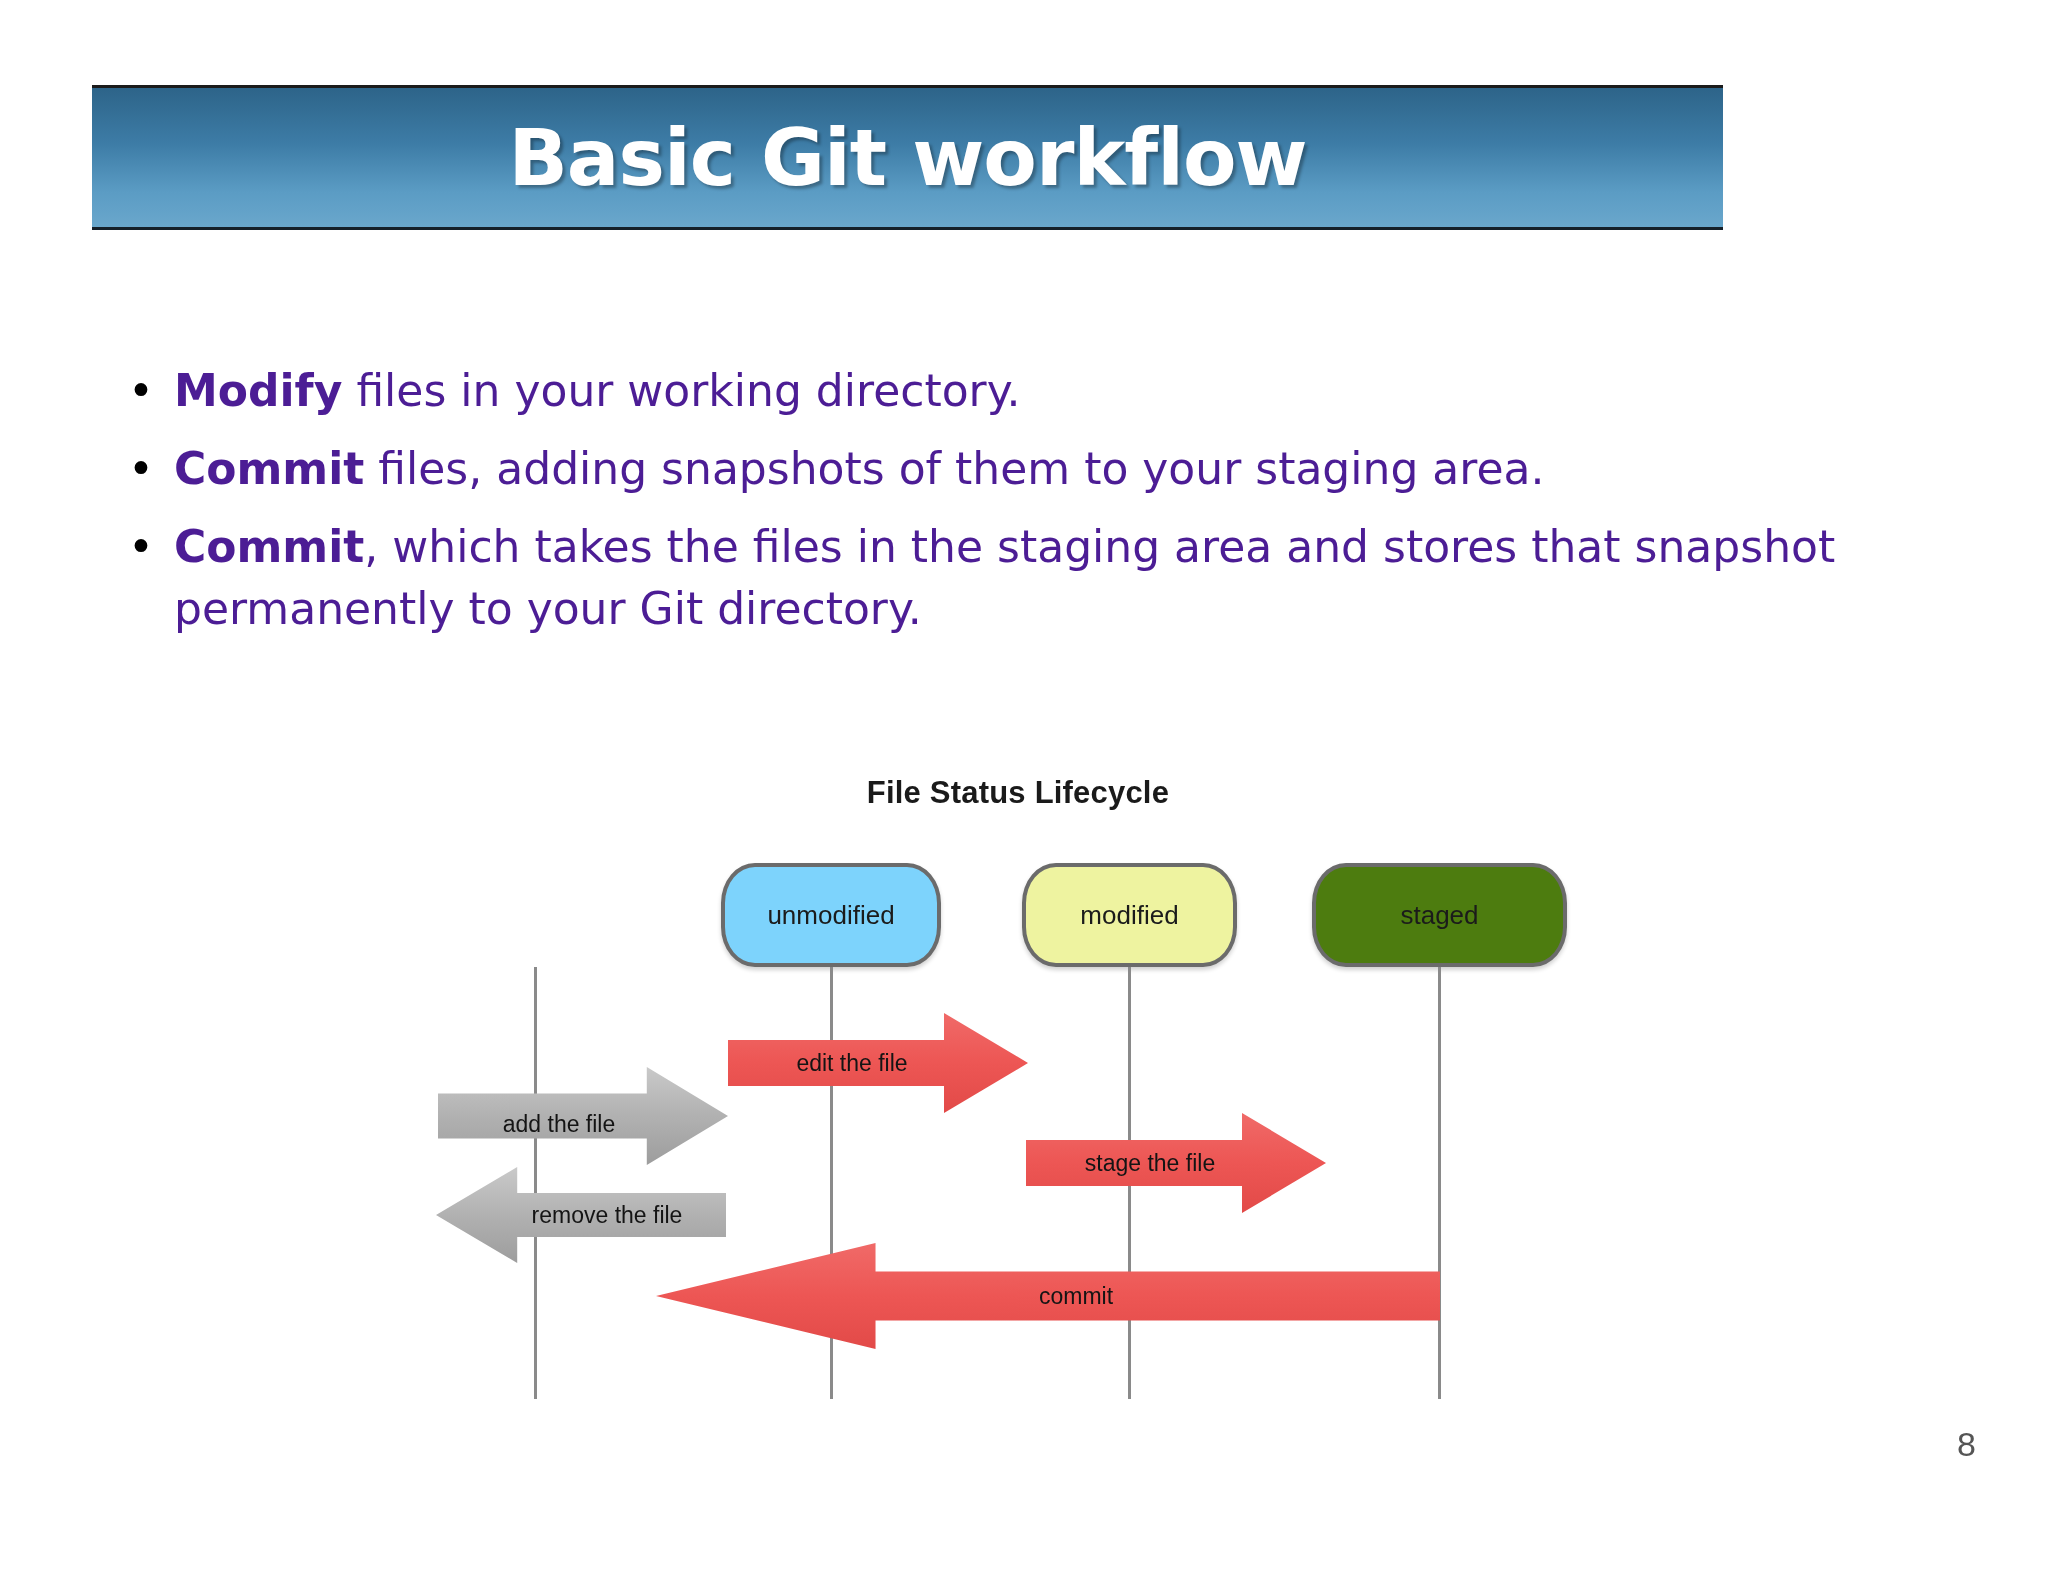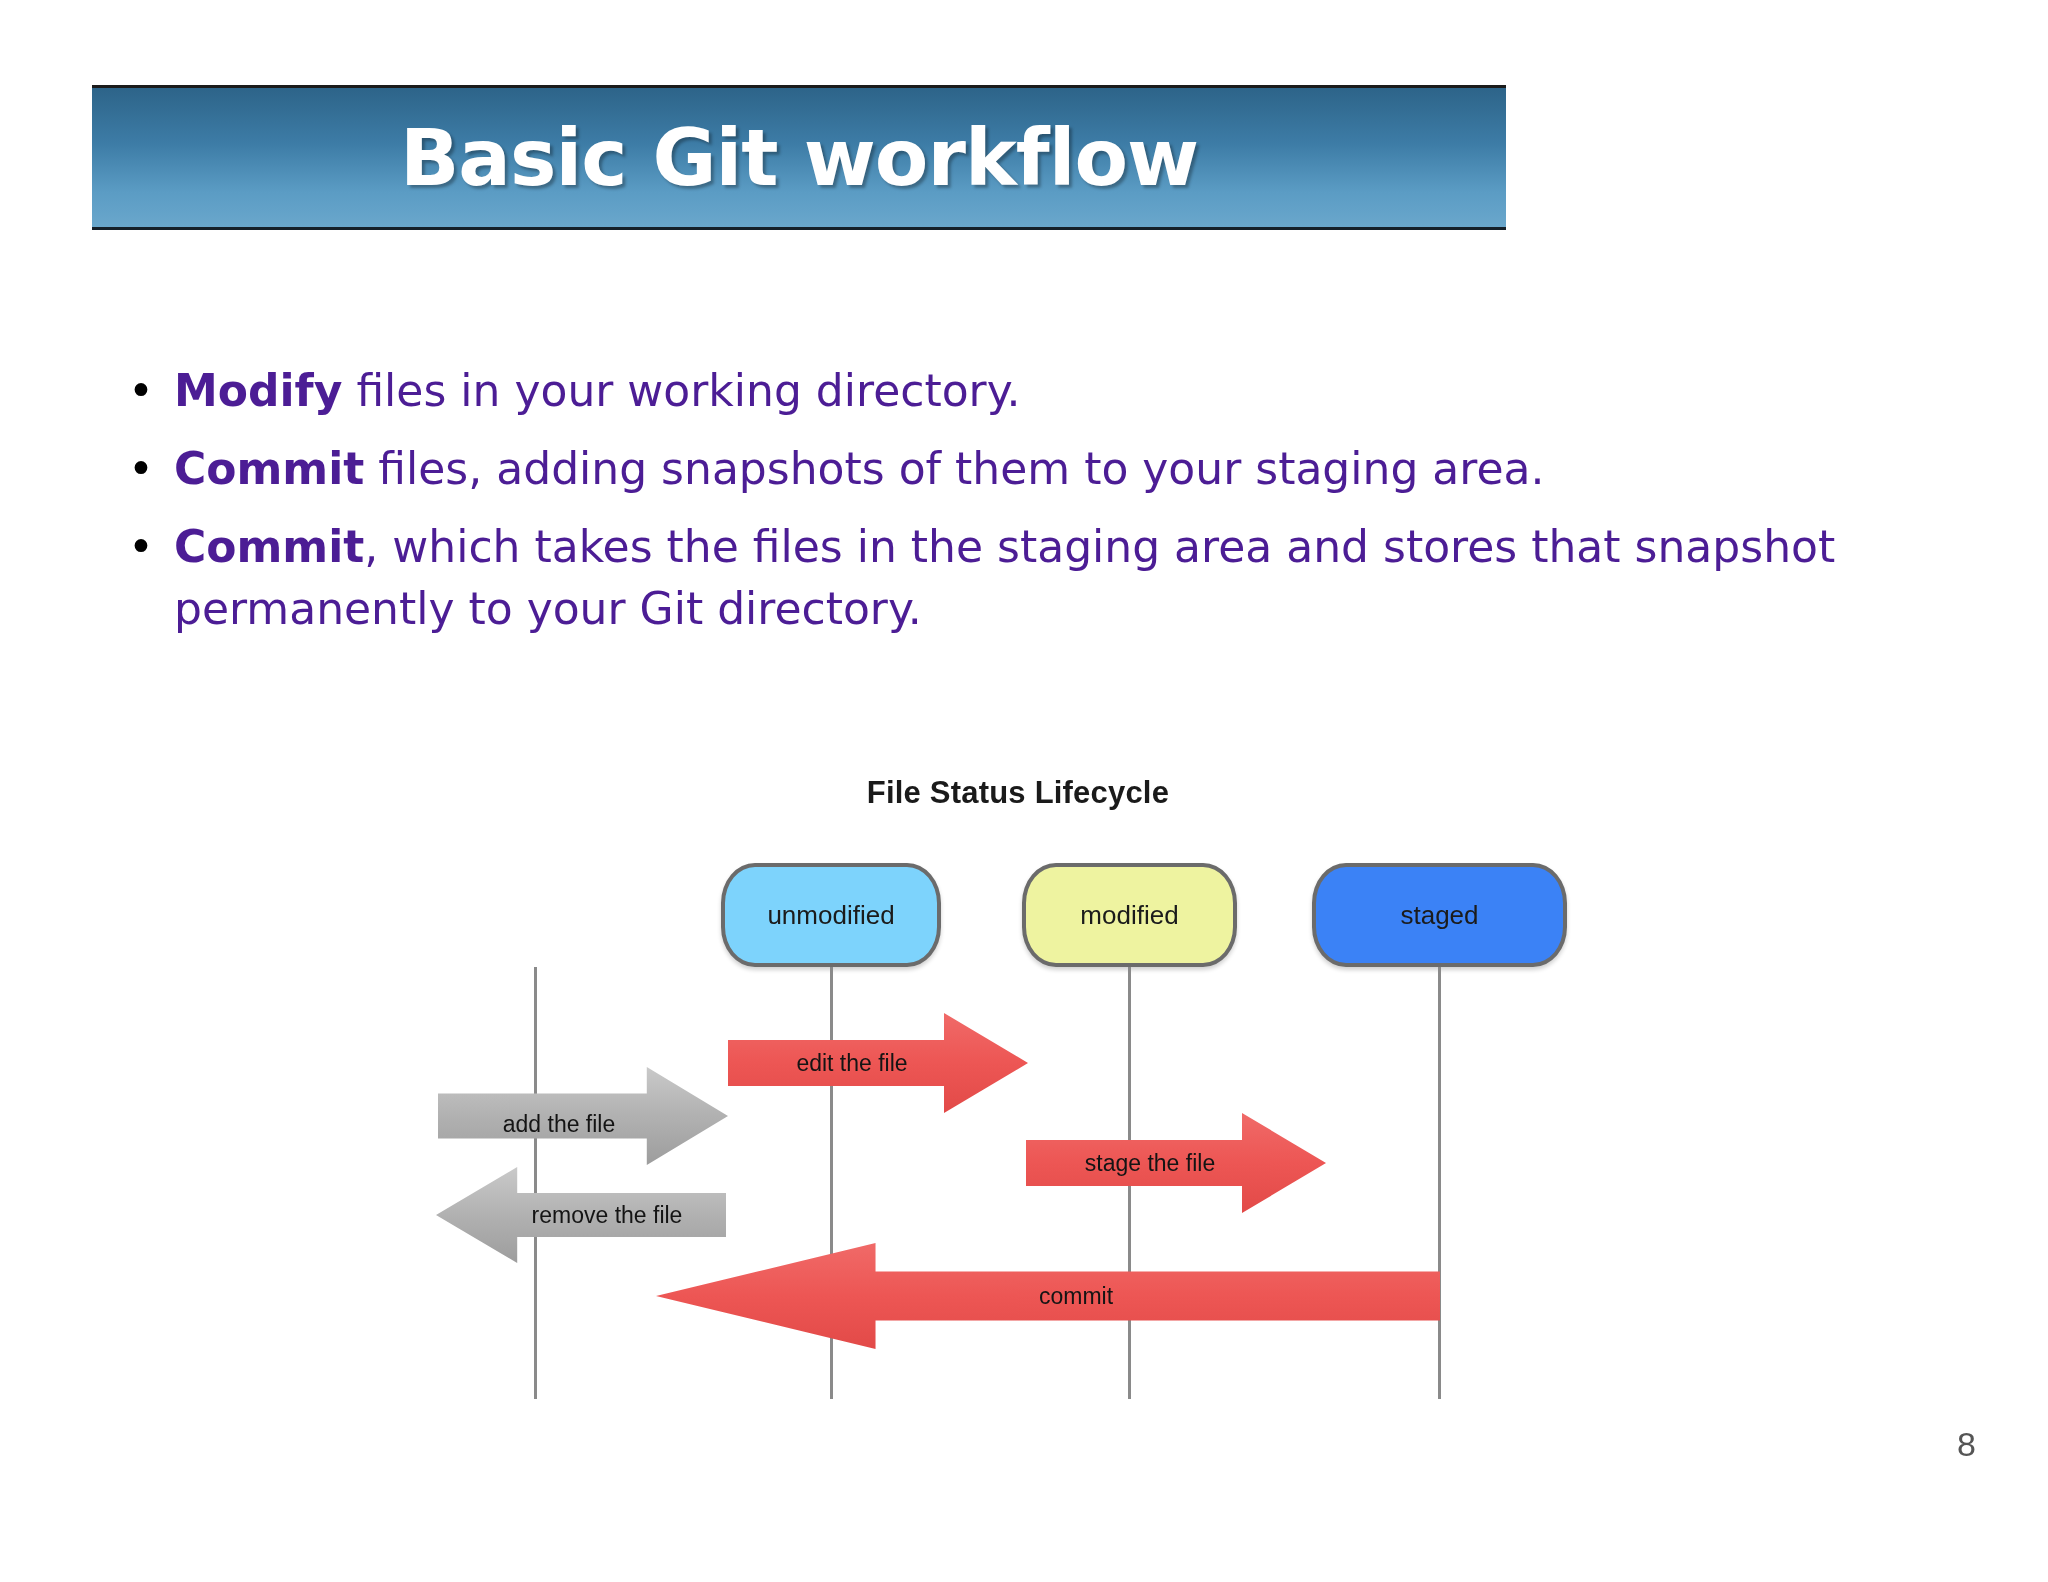--- a/index.html
+++ b/index.html
@@ -13,21 +13,21 @@
     position: relative;
     overflow: hidden;
     font-family: "DejaVu Sans", sans-serif;
   }
 
   
   #title-banner {
     position: absolute;
     left: 92px;
     top: 85px;
-    width: 1414px;
+    width: 1631px;
     height: 145px;
     background: linear-gradient(to bottom, #2d6489 0%, #3d7ca6 40%, #5b9cc4 75%, #6aa7cc 100%);
     border-top: 3px solid #1b1b1b;
     border-bottom: 3px solid #15202a;
     box-sizing: border-box;
     display: flex;
     align-items: center;
     justify-content: center;
   }
   #title-banner .title-text {
@@ -103,21 +103,21 @@
     align-items: center;
     justify-content: center;
     font-family: "Liberation Sans", sans-serif;
     font-size: 26px;
     color: #1b1b1b;
     box-shadow: 0 3px 4px rgba(0,0,0,0.18);
   }
   #pill-untracked  { left: 0px;   top: 88px; width: 215px; background:#e8a09d; }
   #pill-unmodified { left: 293px; top: 88px; width: 220px; background:#7dd3fc; }
   #pill-modified   { left: 594px; top: 88px; width: 215px; background:#eef3a0; }
-  #pill-staged     { left: 884px; top: 88px; width: 255px; background:#3b82f6; }
+  #pill-staged     { left: 884px; top: 88px; width: 255px; background:#4d7c0f; }
 
   
   .lifeline {
     position: absolute;
     top: 192px;
     width: 3px;
     height: 432px;
     background: #8a8a8a;
   }
   #lifeline-1 { left: 106px; }

